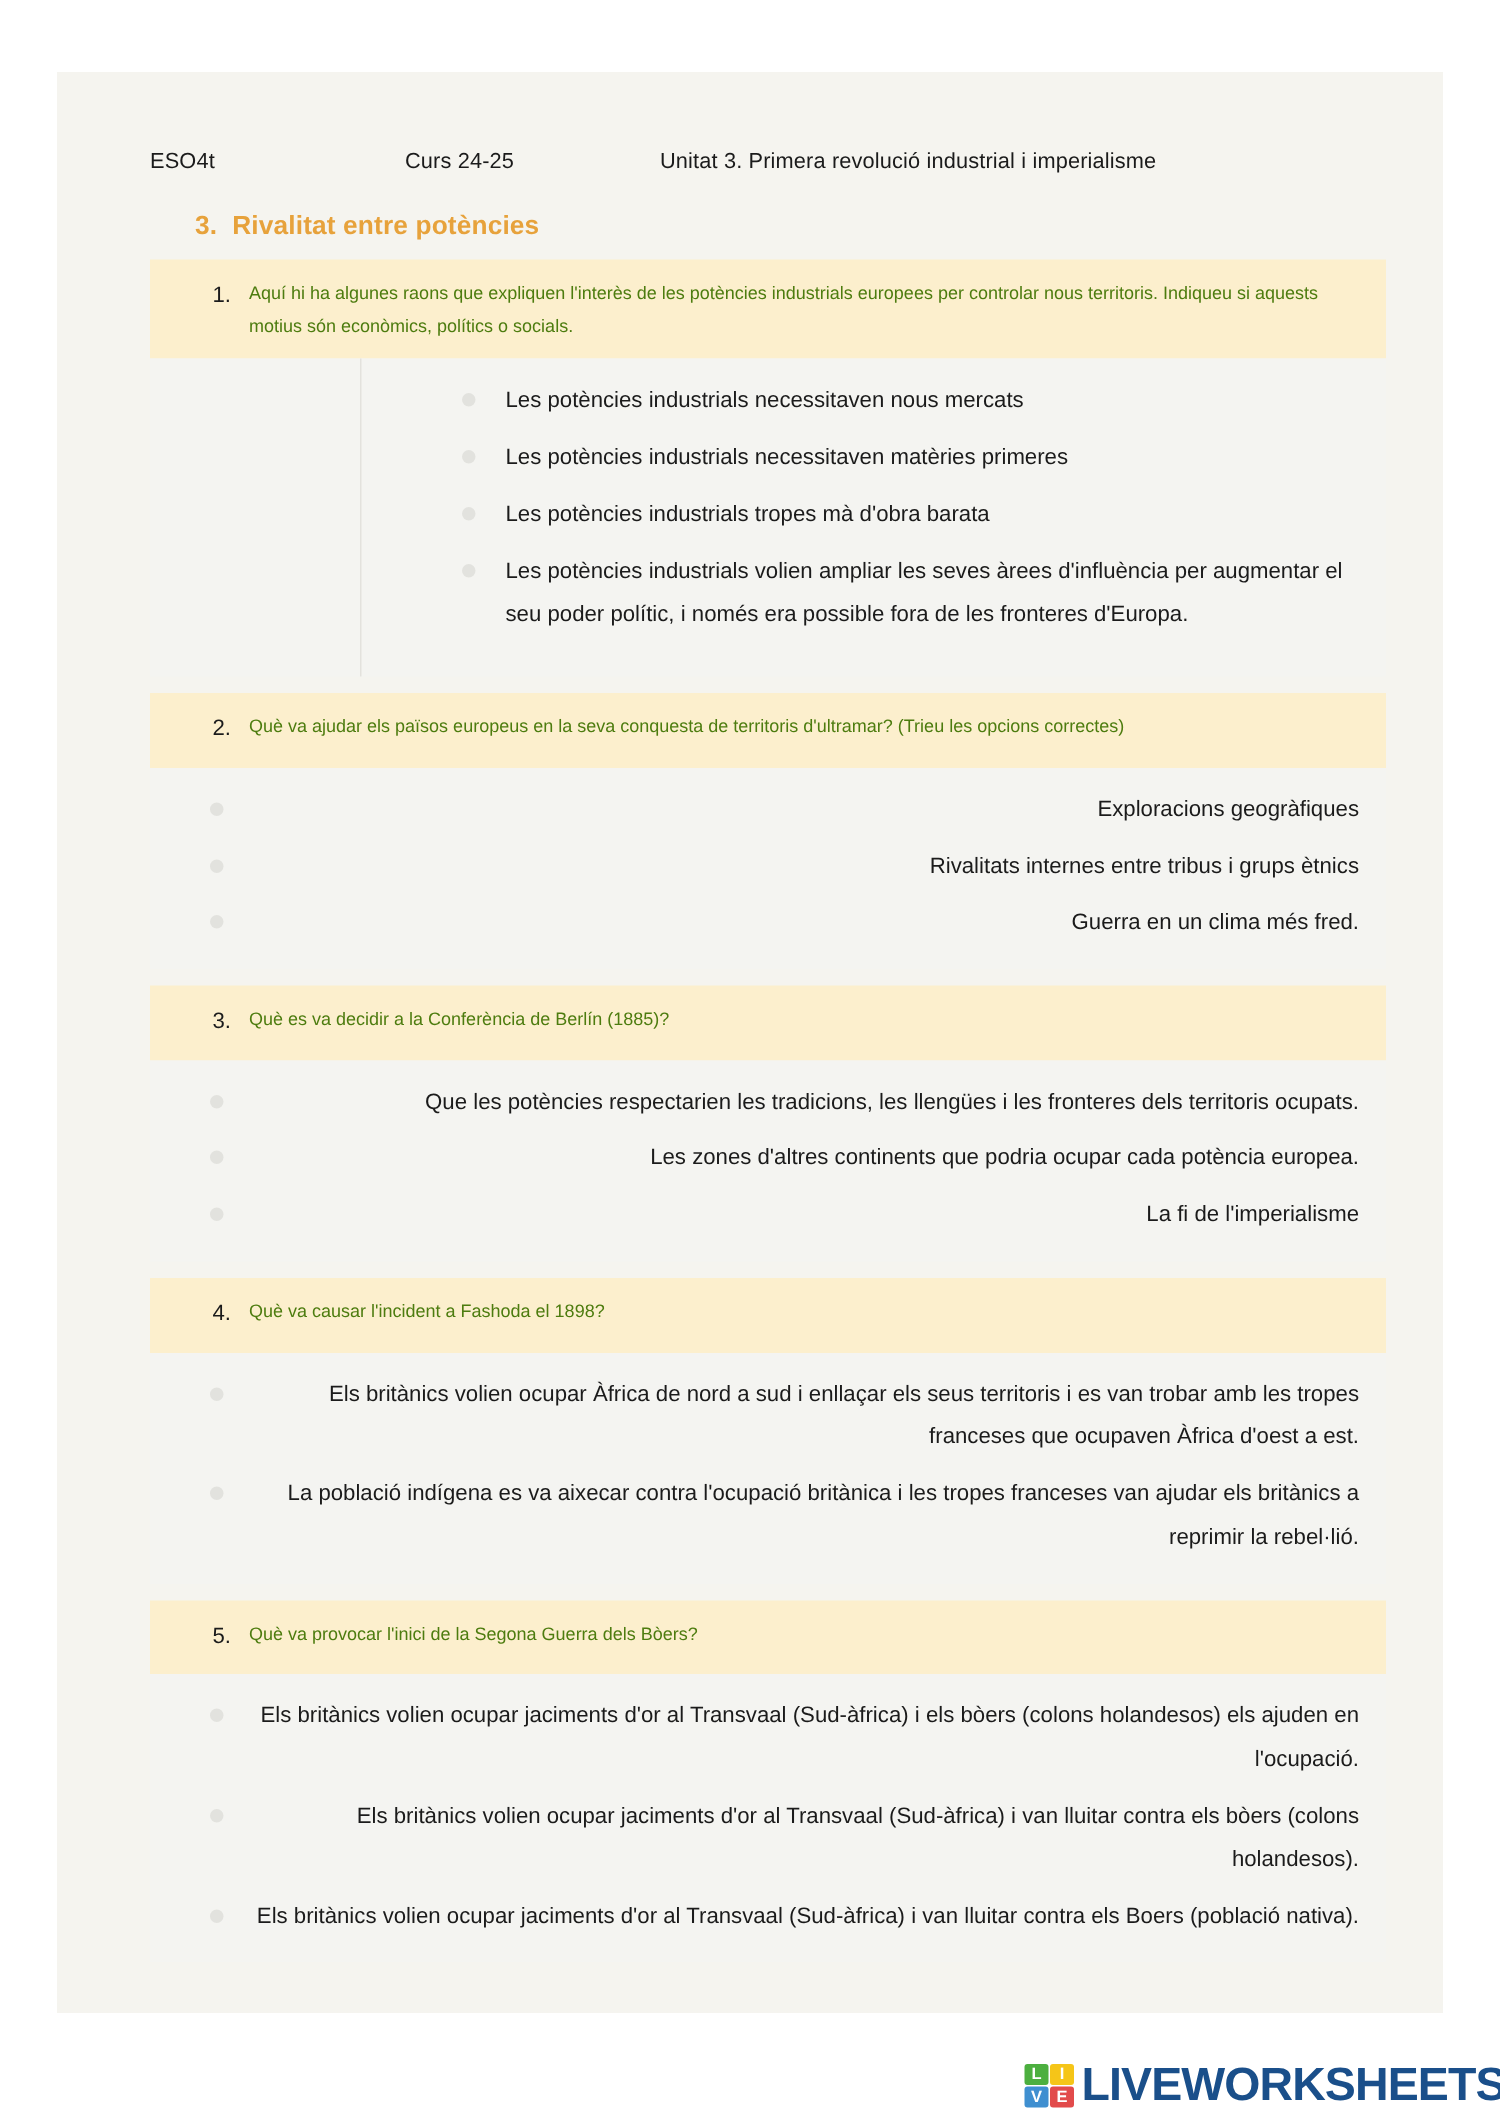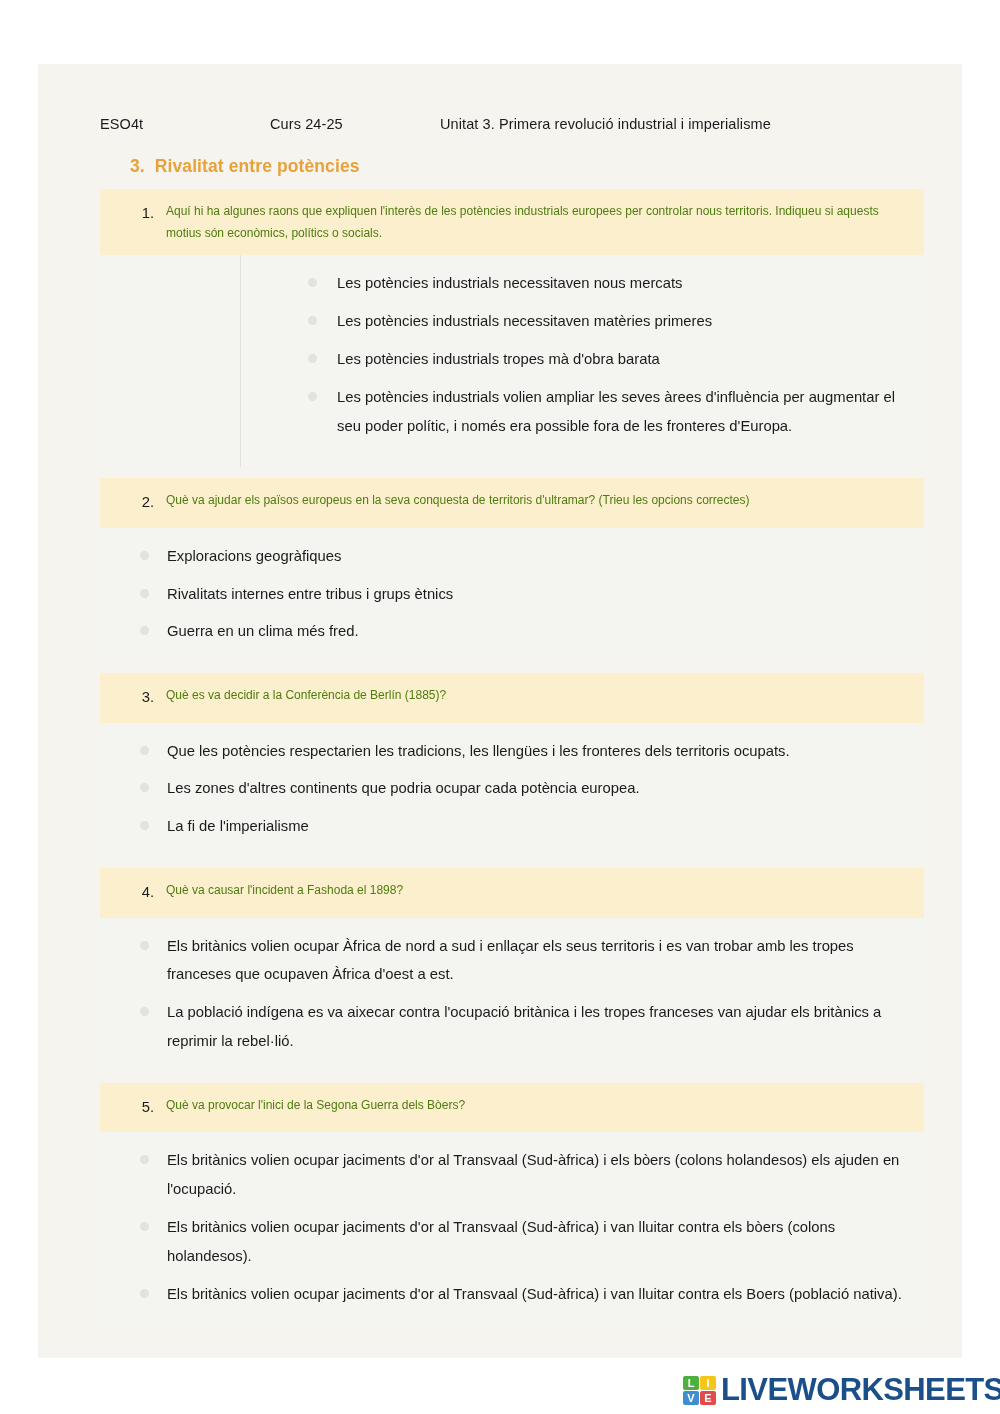--- a/index.html
+++ b/index.html
@@ -10,21 +10,21 @@
   body {
     width: 1000px;
     height: 1414px;
     font-family: "Liberation Sans", sans-serif;
     position: relative;
     overflow: hidden;
   }
   .page {
     position: absolute;
     left: 38px;
-    top: 64px;
+    top: 48px;
     width: 924px;
     height: 1294px;
     background: #f5f4ef;
   }
   .sheet-inner {
     position: absolute;
     left: 62px;
     top: 52px;
     width: 824px;
   }
@@ -124,21 +124,21 @@
     background: #e2e2de;
     flex: 0 0 auto;
     margin: 9px 20px 0 0;
   }
   .opt-text {
     font-size: 14.8px;
     color: #1b1b1b;
     line-height: 1.95;
     flex: 1 1 auto;
   }
-  .ans-area.plain .opt-list { margin-left: 40px; }
+  .ans-area.plain .opt-list { margin-left: 40px; text-align: right; }
   .ans-area.plain .opt-bullet { margin-right: 18px; }
 
   .gap-sm { height: 11px; }
 
   
   .footer-logo {
     position: absolute;
     left: 683px;
     top: 1372px;
     display: flex;

